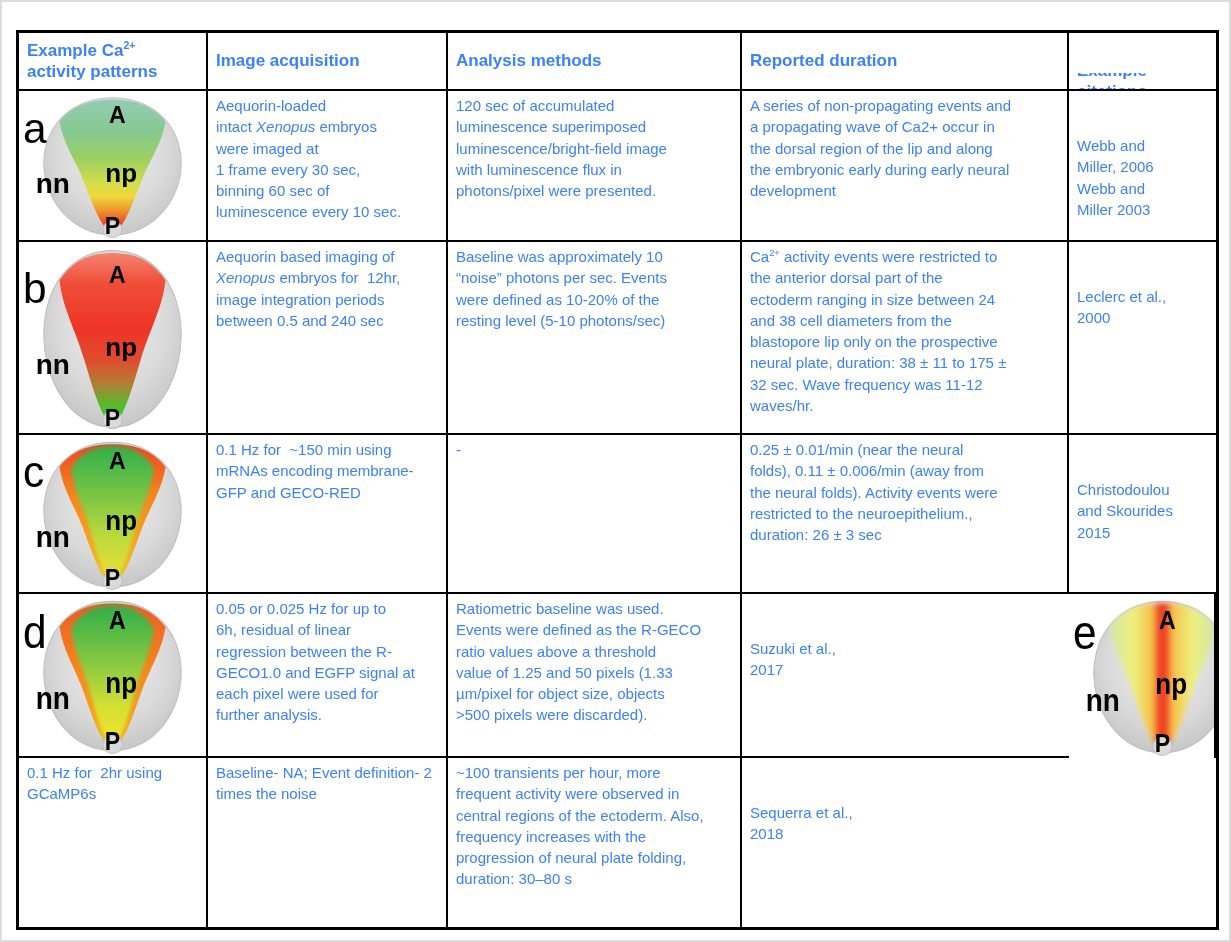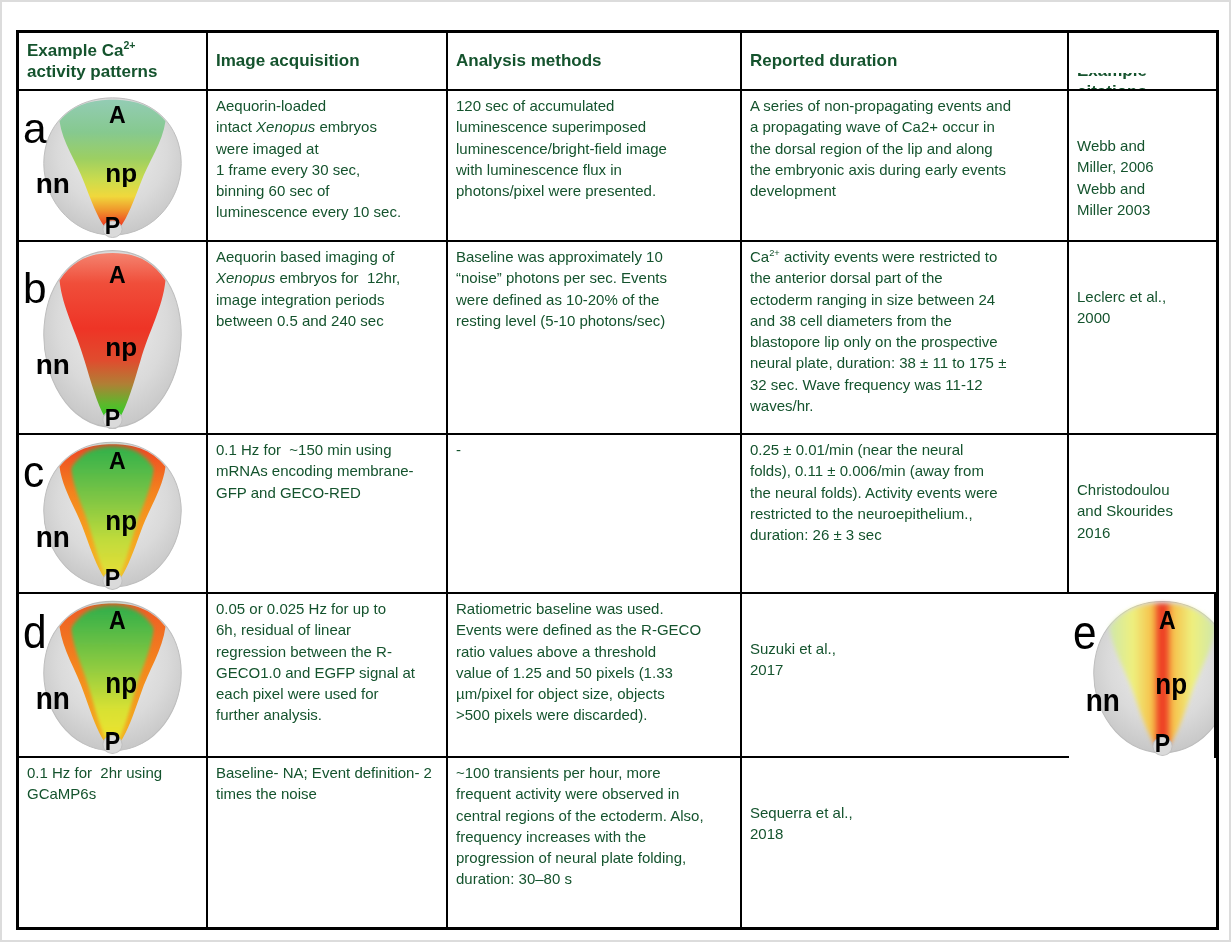--- a/index.html
+++ b/index.html
@@ -1,16 +1,16 @@
 <!DOCTYPE html>
 <html><head>
 <meta charset="utf-8">
 <style>
   html,body{margin:0;padding:0;background:#ffffff;}
-  .page{position:relative;width:1231px;height:942px;background:#fff;border:2px solid #dcdcdc;box-sizing:border-box;font-family:"Liberation Sans","DejaVu Sans",sans-serif;color:#14532d;}
+  .page{position:relative;width:1231px;height:942px;background:#fff;border:2px solid #dcdcdc;box-sizing:border-box;font-family:"Liberation Sans","DejaVu Sans",sans-serif;color:#3b82f6;}
   .tbl{position:absolute;left:14px;top:28px;width:1203px;height:900px;border:3px solid #000;box-sizing:border-box;display:grid;grid-template-columns:189px 240px 294px 327px 147px;grid-template-rows:58px 151px 193px 159px 164px 169px;background:#fff;}
   .cell{border-right:2px solid #000;border-bottom:2px solid #000;box-sizing:border-box;padding:4px 8px 4px 8px;font-size:15px;line-height:1.42;white-space:pre-line;overflow:hidden;}
   .cell.lastcol{border-right:none;margin-top:40px;}
   .cell.lastrow{border-bottom:none;}
   .hdr{font-weight:700;font-size:17px;line-height:1.25;display:flex;align-items:center;white-space:normal;}
   .imgcell{padding:0;position:relative;}
   .embryo{position:absolute;left:2px;top:1px;width:183px;height:calc(100% - 3px);}
   .lab{font-family:"Liberation Sans","DejaVu Sans",sans-serif;font-weight:600;fill:#000;}
   .letter{font-family:"Liberation Sans","DejaVu Sans",sans-serif;font-weight:500;font-size:44px;fill:#000;}
   .t-A{font-size:24px;}
@@ -127,21 +127,21 @@
 binning 60 sec of
 luminescence every 10 sec.</span></div>
     <div class="cell">120 sec of accumulated
 luminescence superimposed
 luminescence/bright-field image
 with luminescence flux in
 photons/pixel were presented.</div>
     <div class="cell">A series of non-propagating events and
 a propagating wave of Ca2+ occur in
 the dorsal region of the lip and along
-the embryonic axis during early events
+the embryonic early during early neural
 development</div>
     <div class="cell lastcol">Webb and
 Miller, 2006
 Webb and
 Miller 2003</div>
 
     <div class="cell imgcell">
       <svg class="embryo" viewBox="0 0 190 193" preserveAspectRatio="none">
         <g transform="scale(1,1.2867)">
           <use href="#bodyPath" fill="url(#gBody)" class="bodyshape"></use>
@@ -193,21 +193,21 @@
 mRNAs encoding membrane-
 GFP and GECO-RED</div>
     <div class="cell">-</div>
     <div class="cell">0.25 ± 0.01/min (near the neural
 folds), 0.11 ± 0.006/min (away from
 the neural folds). Activity events were
 restricted to the neuroepithelium.,
 duration: 26 ± 3 sec</div>
     <div class="cell lastcol">Christodoulou
 and Skourides
-2016</div>
+2015</div>
 
     <div class="cell imgcell">
       <svg class="embryo" viewBox="0 0 190 150" preserveAspectRatio="none">
         <use href="#bodyPath" fill="url(#gBody)" class="bodyshape"></use>
         <use href="#npPath" fill="url(#gDrim)"></use>
         <g transform="translate(20.9,2.24) scale(0.78,0.97)">
           <use href="#npPath" fill="url(#gDin)" filter="url(#soft)"></use>
         </g>
         <ellipse class="notch" cx="95" cy="141" rx="10" ry="8.5"></ellipse>
         <text class="letter" x="2" y="50">d</text>

